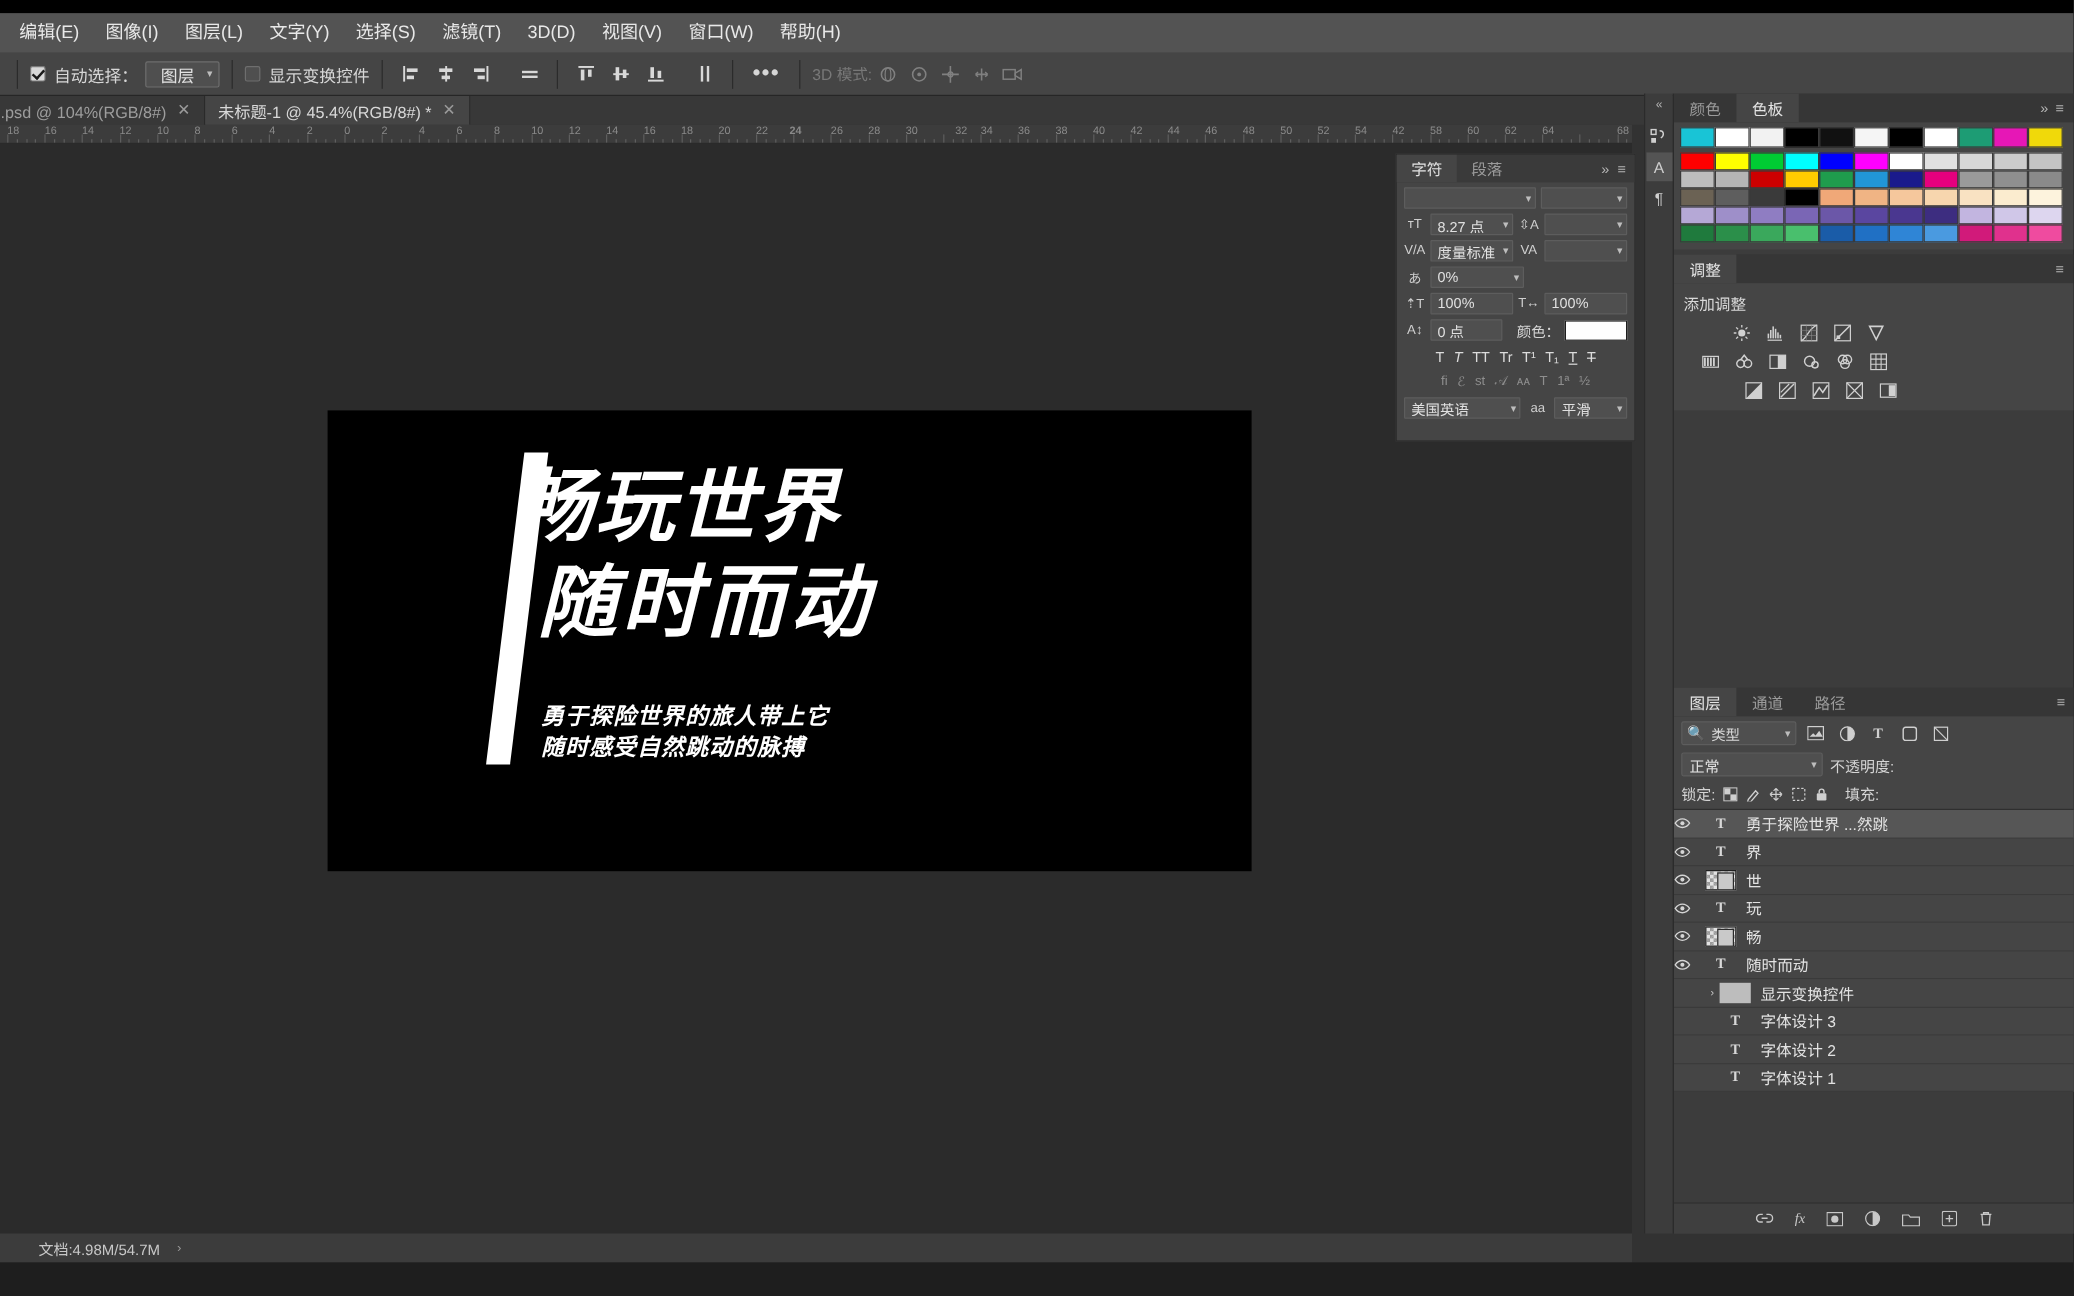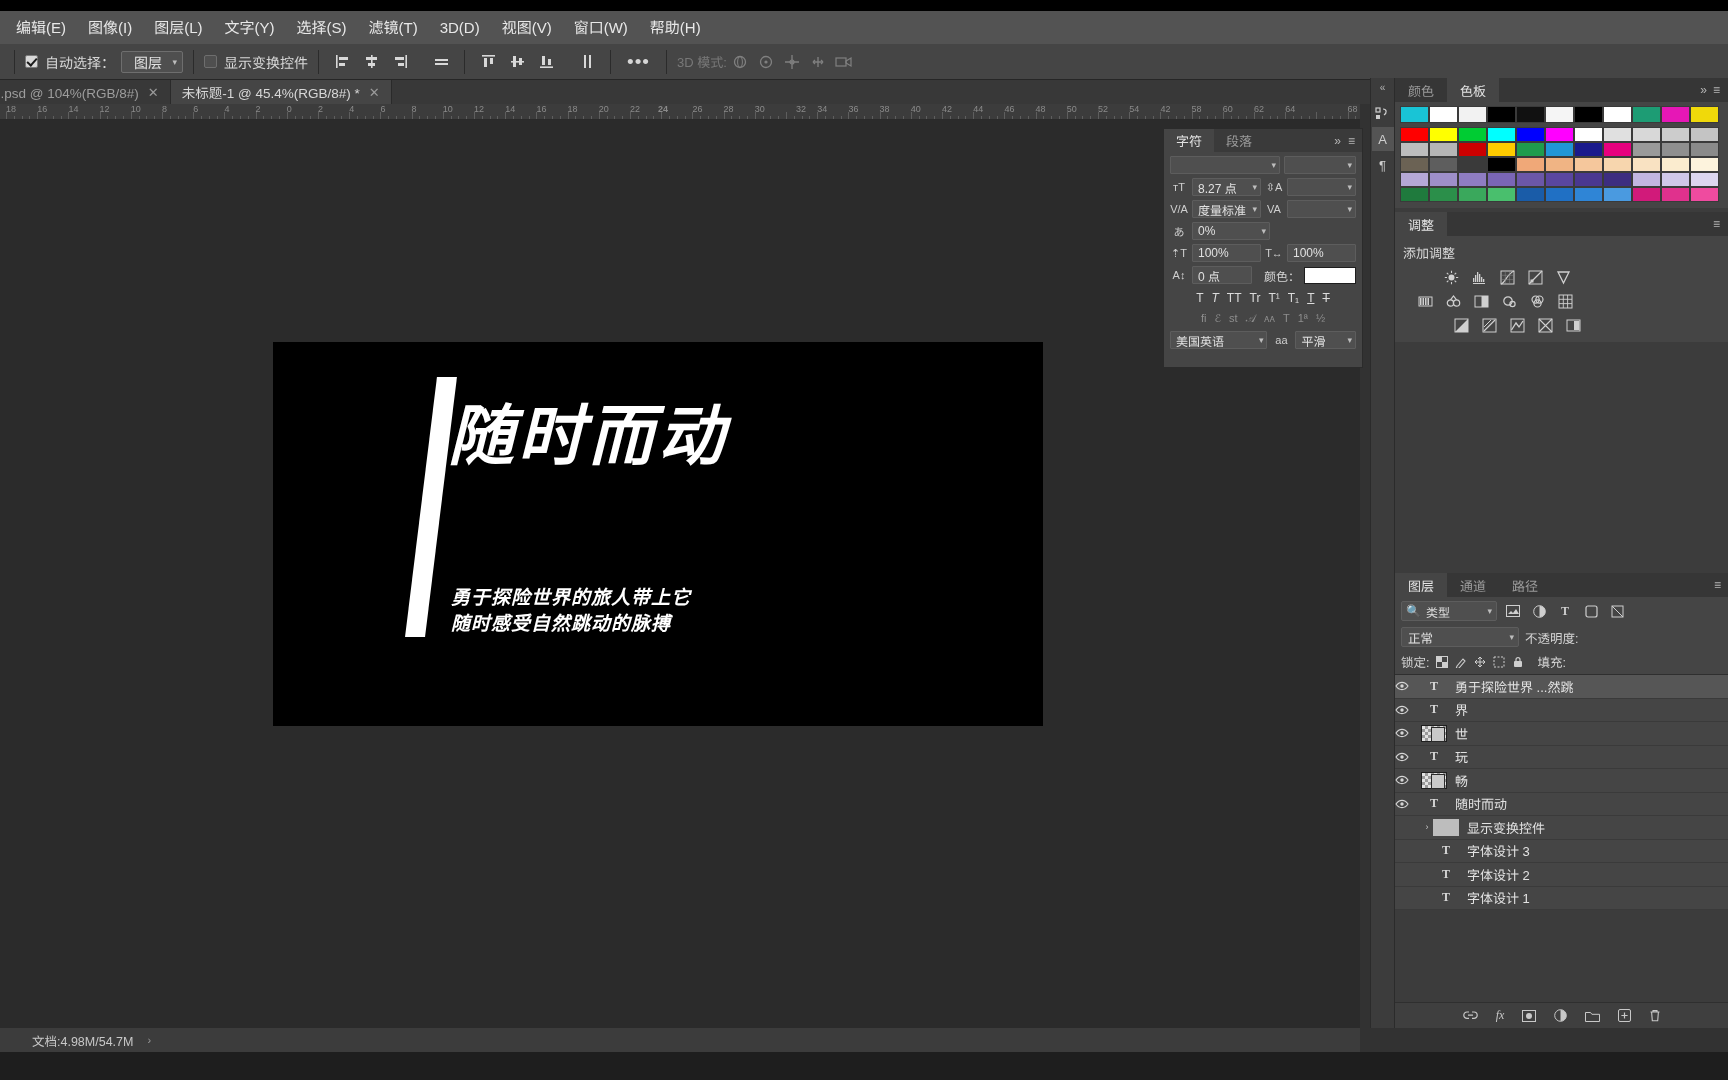--- a/index.html
+++ b/index.html
@@ -593,20 +593,21 @@
       <span class="rline" style="left: 1339.8px; height: 3px;"></span>
       <span class="rtick" style="left: 1347.6px;">68</span>
       <span class="rline" style="left: 1347.6px; height: 7px;"></span>
       <span class="rline" style="left: 1355.4px; height: 3px;"></span>
     </div>
 
   <div class="canvas-area">
     <div class="artboard">
       <div class="art-bar"></div>
       <div class="art-title">
+        <div class="art-l1">畅玩世界</div>
         <div class="art-l2">随时而动</div>
       </div>
       <div class="art-sub">
         <div>勇于探险世界的旅人带上它</div>
         <div>随时感受自然跳动的脉搏</div>
       </div>
     </div>
   </div>
 
   <div class="statusbar">

